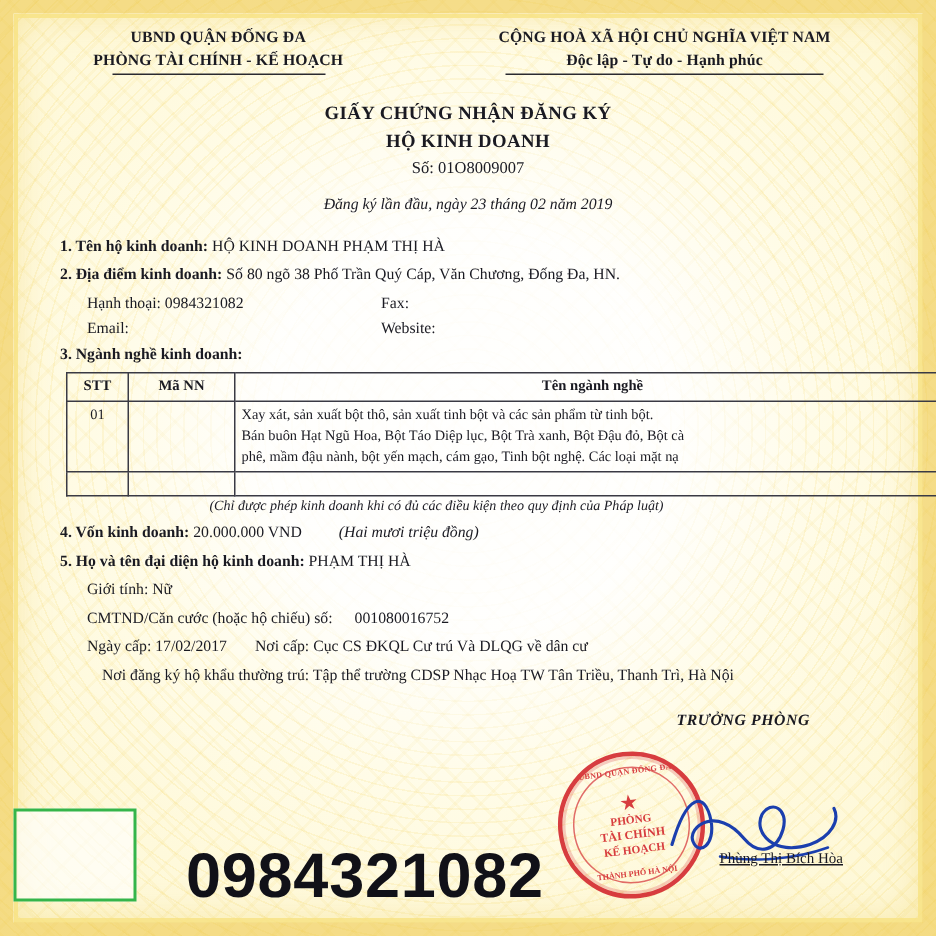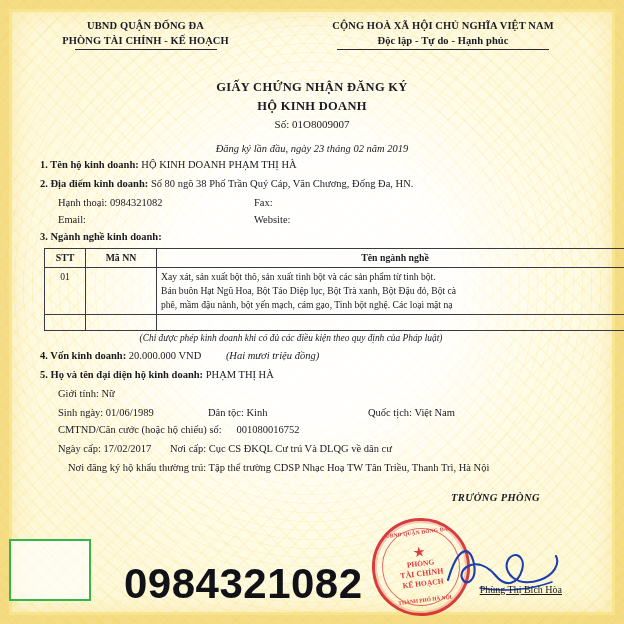--- a/index.html
+++ b/index.html
@@ -66,41 +66,41 @@
     height: 1px;
     background: #2a2a30;
     margin: 1px auto 0 auto;
   }
   .hr-left { width: 142px; }
   .hr-right { width: 212px; }
 
   
   .title-block {
     text-align: center;
-    margin-top: 28px;
+    margin-top: 16px;
   }
   .title-main {
     font-size: 12.5px;
     font-weight: bold;
     letter-spacing: 0.3px;
     line-height: 1.5;
   }
   .title-sub {
     font-size: 11px;
     margin-top: 2px;
   }
   .title-date {
     font-size: 10.5px;
     font-style: italic;
     margin-top: 13px;
   }
 
   
   .body-block {
-    margin-top: 2px;
+    margin-top: 14px;
     font-size: 10.5px;
     line-height: 1.62;
     padding: 0 6px 0 14px;
   }
   .line { margin-bottom: 2px; }
   .line b { font-weight: bold; }
   .indent-1 { padding-left: 18px; }
   .indent-2 { padding-left: 28px; }
 
   .twocol {
@@ -360,34 +360,20 @@
       <div class="line">
         <b>5. Họ và tên đại diện hộ kinh doanh:</b>
         <span>PHẠM THỊ HÀ</span>
       </div>
 
       <div class="indent-1 line">
         <span>Giới tính:</span>
         <span>Nữ</span>
       </div>
 
-      <div class="threecol">
-        <div class="c1">
-          <span>Sinh ngày:</span>
-          <span>01/06/1989</span>
-        </div>
-        <div class="c2">
-          <span>Dân tộc:</span>
-          <span>Kinh</span>
-        </div>
-        <div>
-          <span>Quốc tịch:</span>
-          <span>Việt Nam</span>
-        </div>
-      </div>
 
       <div class="indent-1 line">
         <span>CMTND/Căn cước (hoặc hộ chiếu) số:</span>
         <span style="margin-left:12px;">001080016752</span>
       </div>
 
       <div class="indent-1 line">
         <span>Ngày cấp:</span>
         <span>17/02/2017</span>
         <span style="margin-left:16px;">Nơi cấp:</span>

